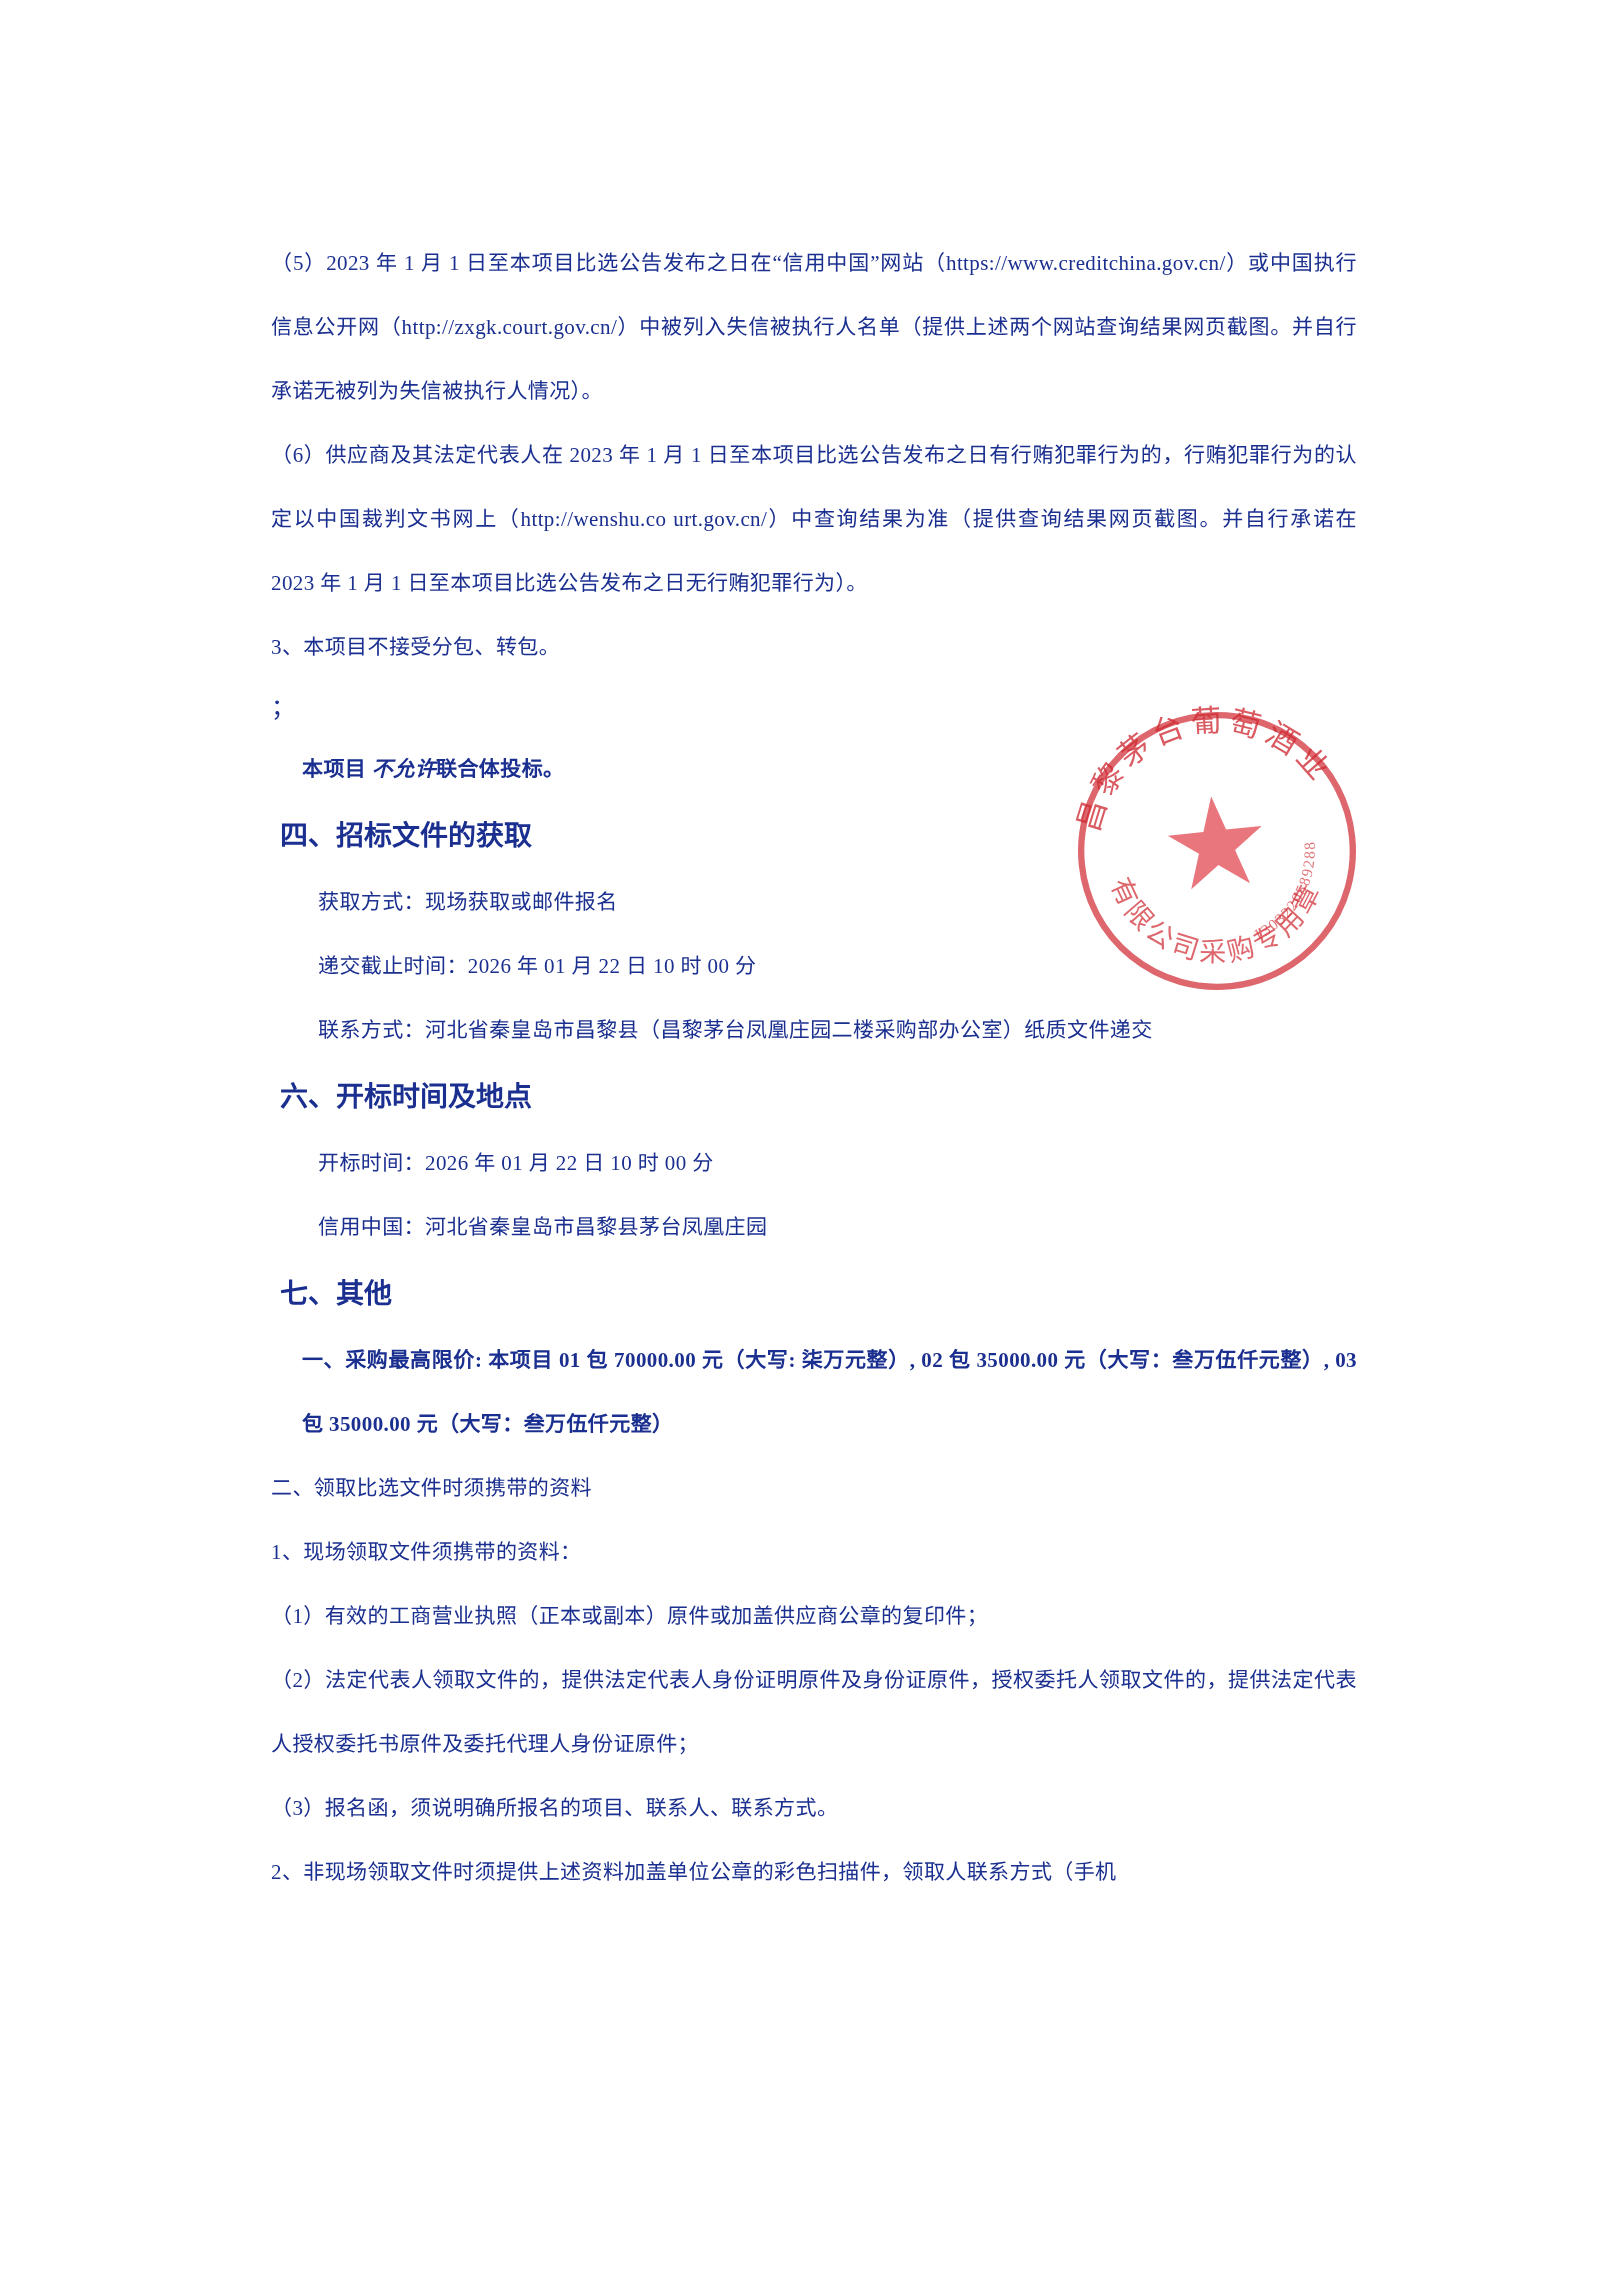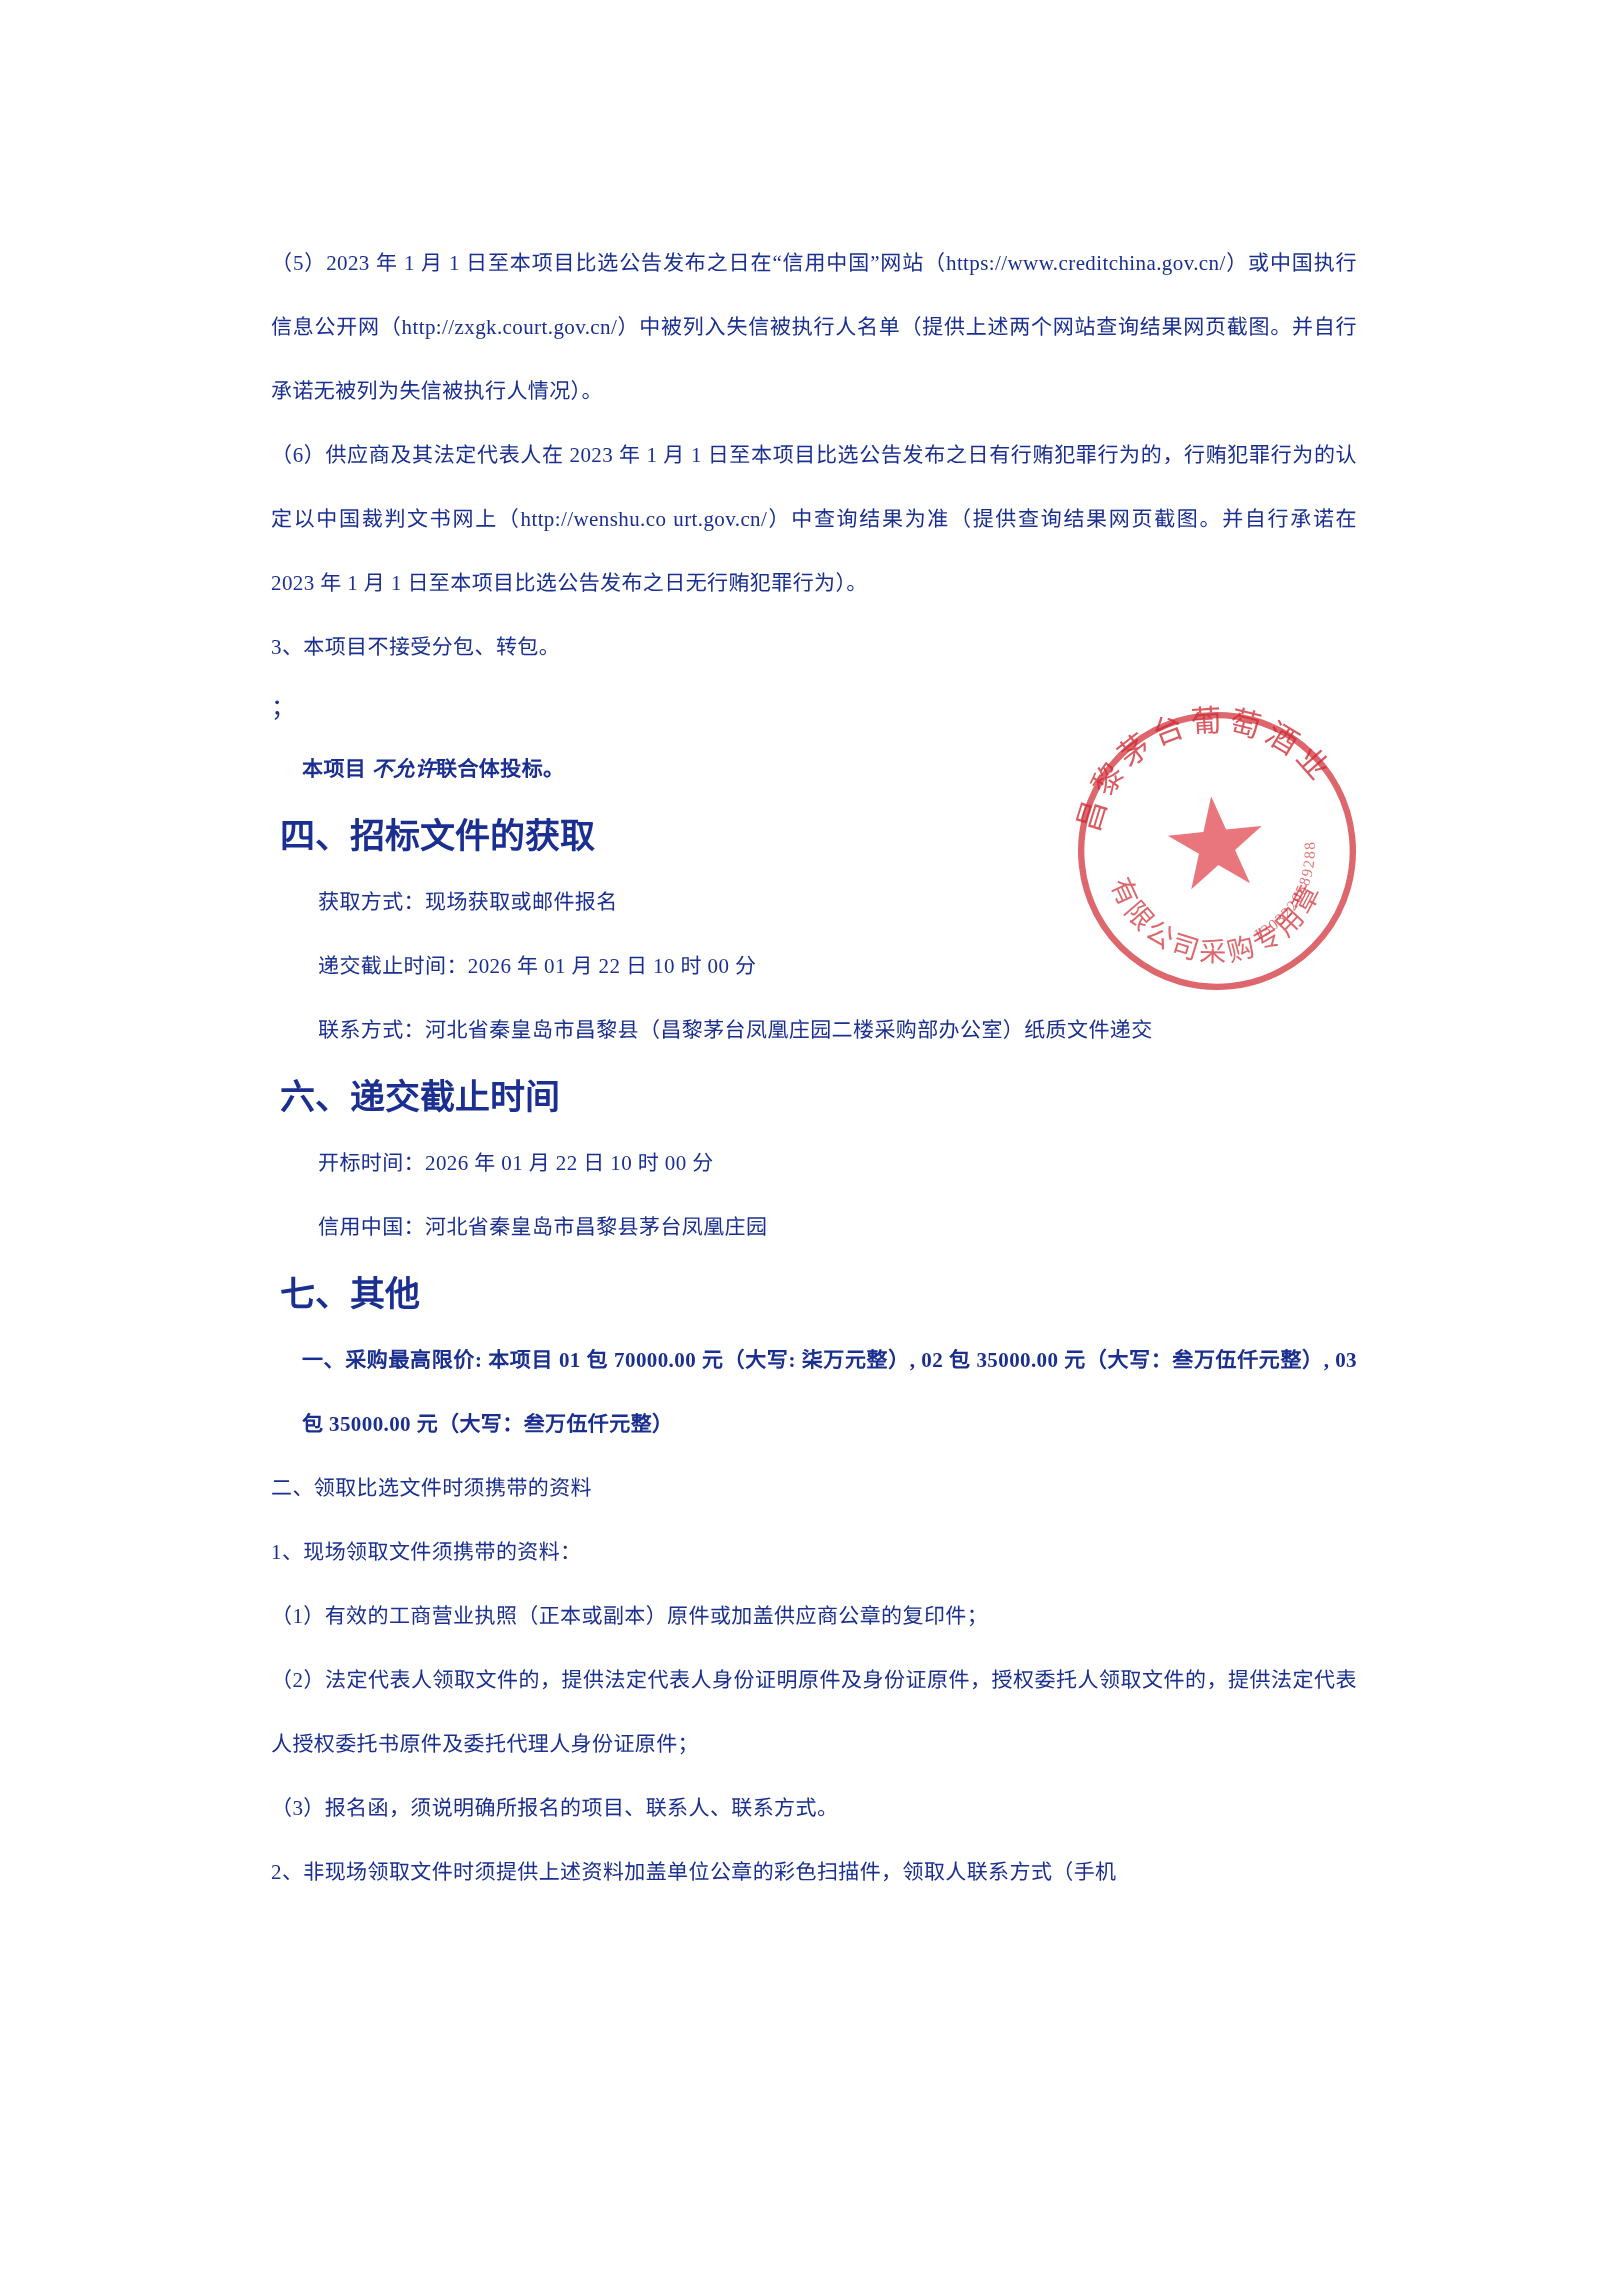--- a/index.html
+++ b/index.html
@@ -38,21 +38,21 @@
   .indent1 {
     padding-left: 31px;
     font-weight: bold;
   }
   .indent2 {
     padding-left: 47px;
   }
   h2.section {
     margin: 0;
     padding-left: 9px;
-    font-size: 35px;
+    font-size: 28px;
     line-height: 69px;
     font-weight: bold;
     color: #1a2f8f;
     font-family: "Liberation Sans", "DejaVu Sans", sans-serif;
   }
   .semi {
     font-size: 24.4px;
     line-height: 58px;
     color: #1a2f8f;
     padding-left: 0px;
@@ -104,21 +104,21 @@
       <span>获取方式：</span><span>现场获取或邮件报名</span>
     </p>
 
     <p class="para indent2">
       <span>递交截止时间：</span><span>2026 年 01 月 22 日  10 时 00 分</span>
     </p>
     <p class="para indent2">
       <span>联系方式：</span><span>河北省秦皇岛市昌黎县（昌黎茅台凤凰庄园二楼采购部办公室）纸质文件递交</span>
     </p>
 
-    <h2 class="section">六、递交截止时间</h2>
+    <h2 class="section">六、开标时间及地点</h2>
     <p class="para indent2">
       <span>开标时间：</span><span>2026 年 01 月 22 日  10 时 00 分</span>
     </p>
     <p class="para indent2">
       <span>信用中国：</span><span>河北省秦皇岛市昌黎县茅台凤凰庄园</span>
     </p>
 
     <h2 class="section">七、其他</h2>
 
     <p class="para indent1">一、采购最高限价: 本项目 01 包 70000.00 元（大写: 柒万元整）, 02 包 35000.00 元（大写：叁万伍仟元整）, 03 包 35000.00 元（大写：叁万伍仟元整）</p>

